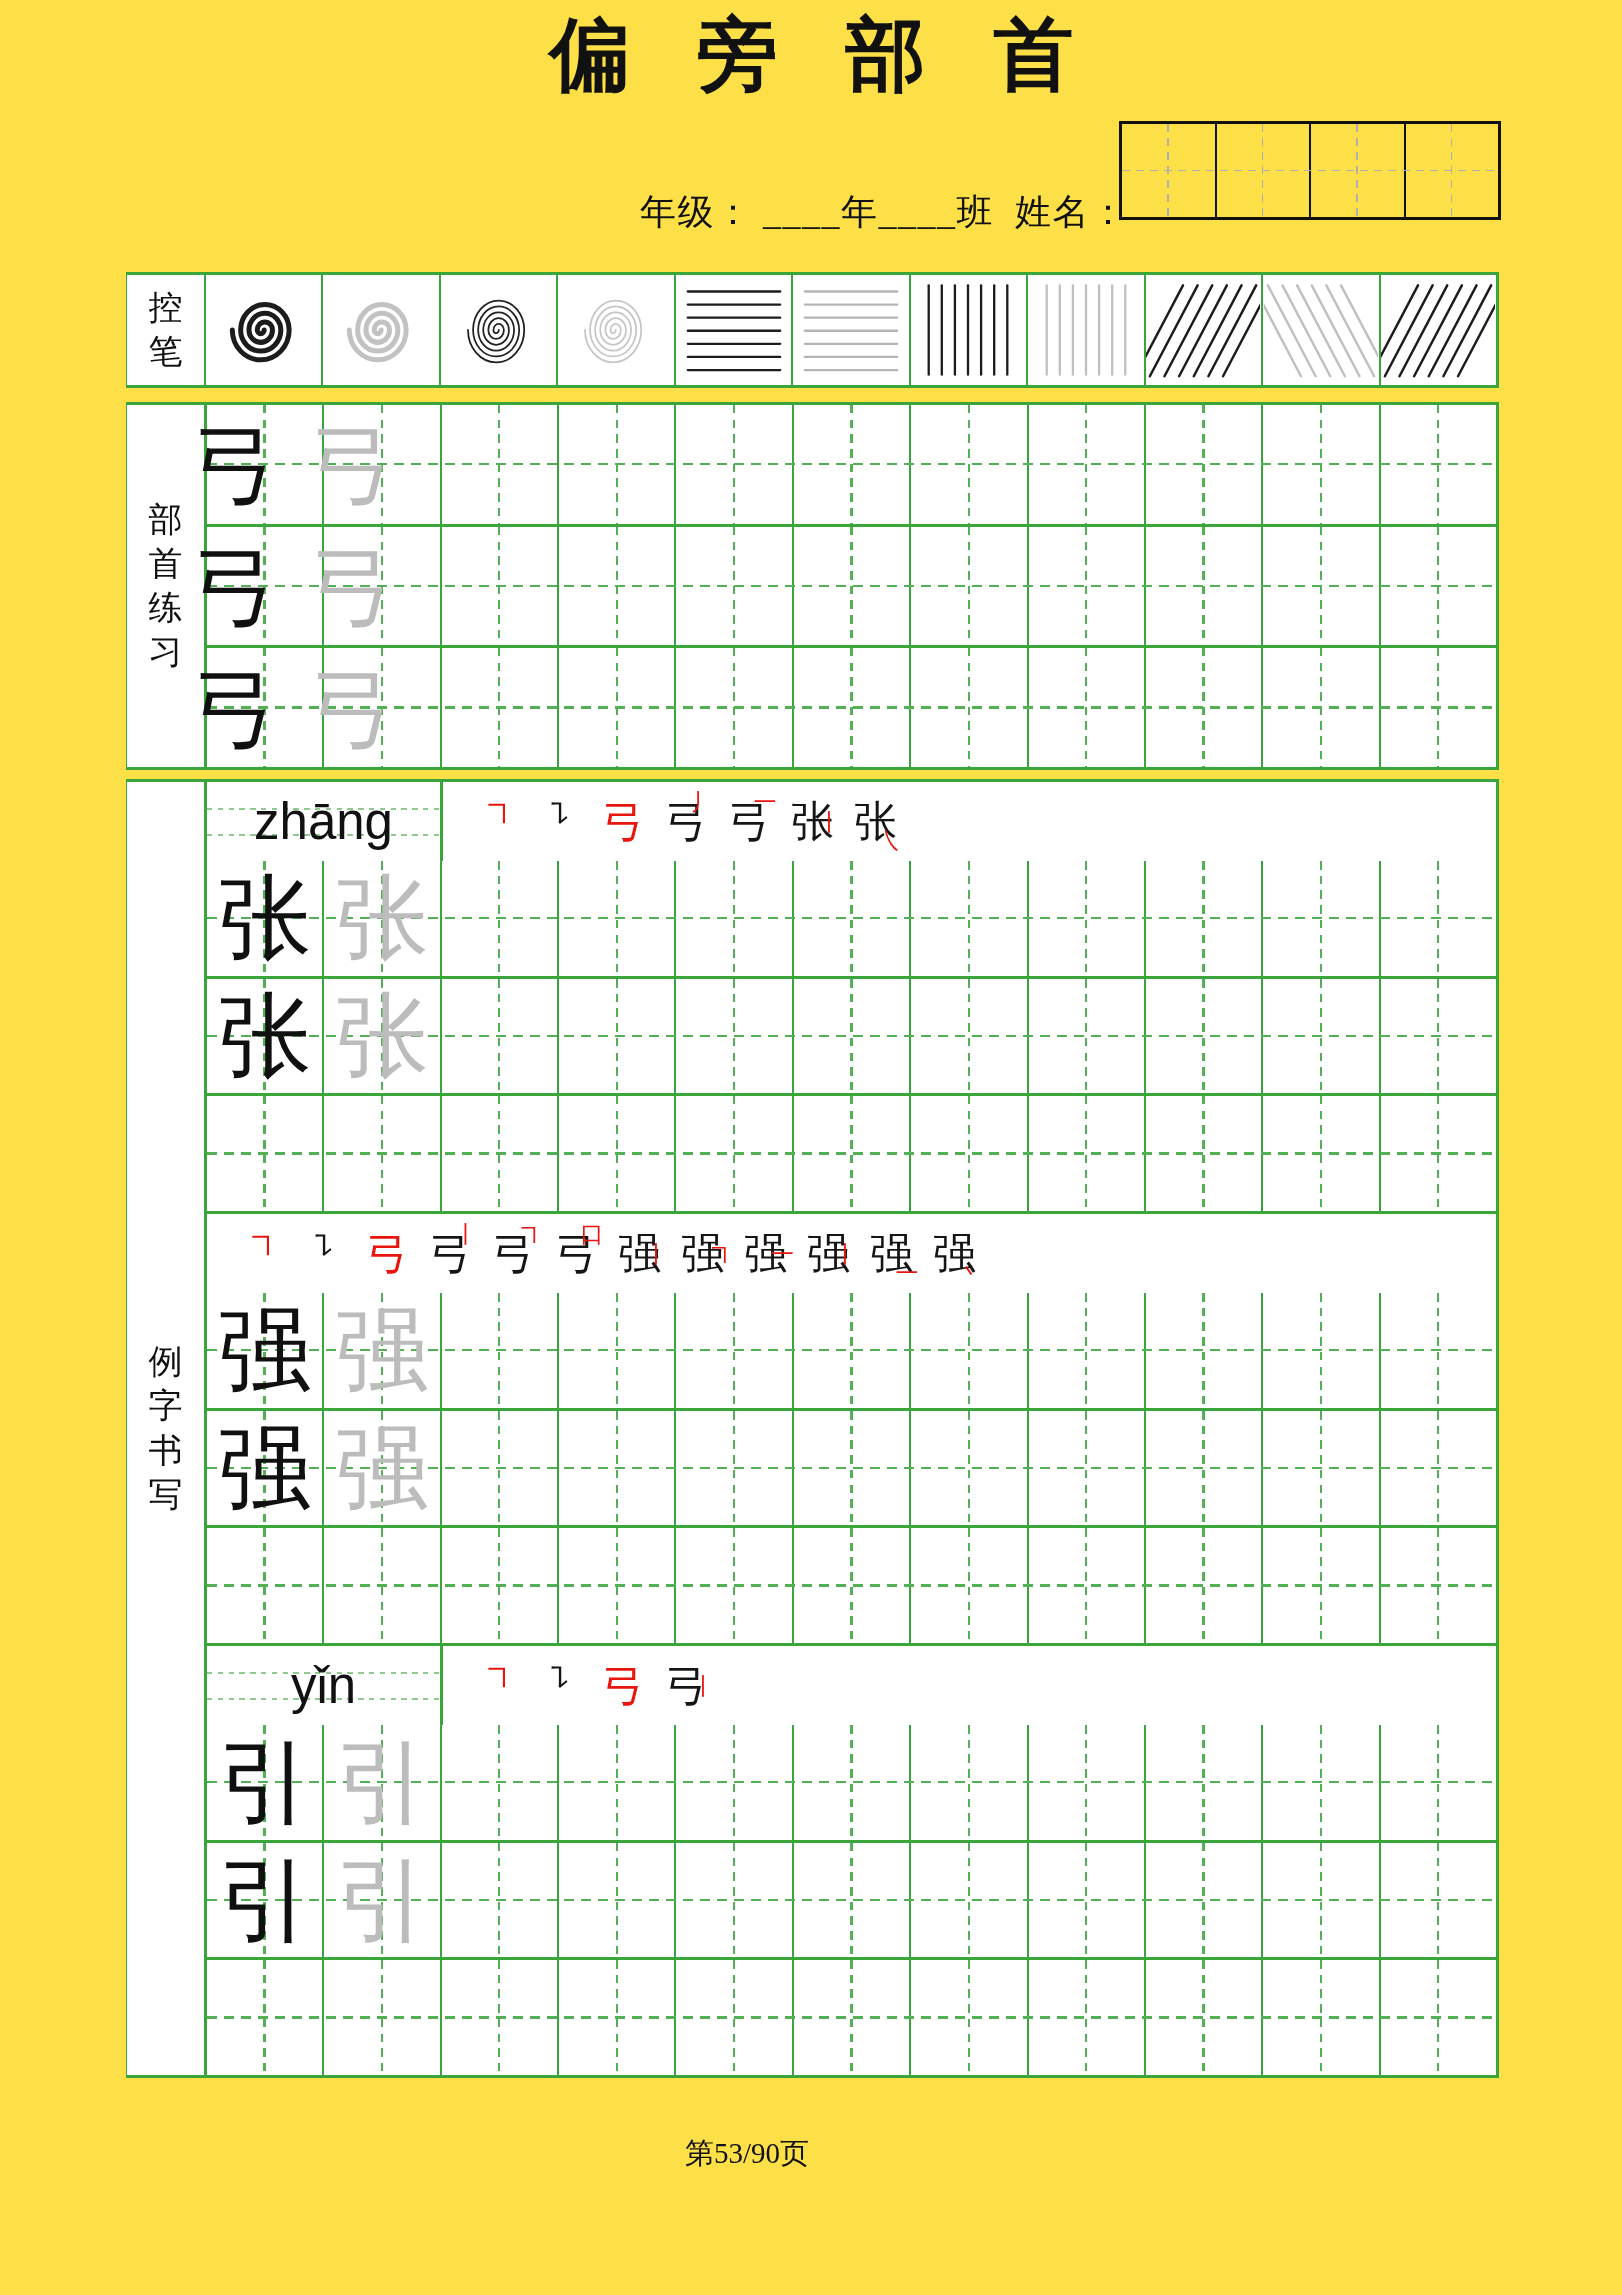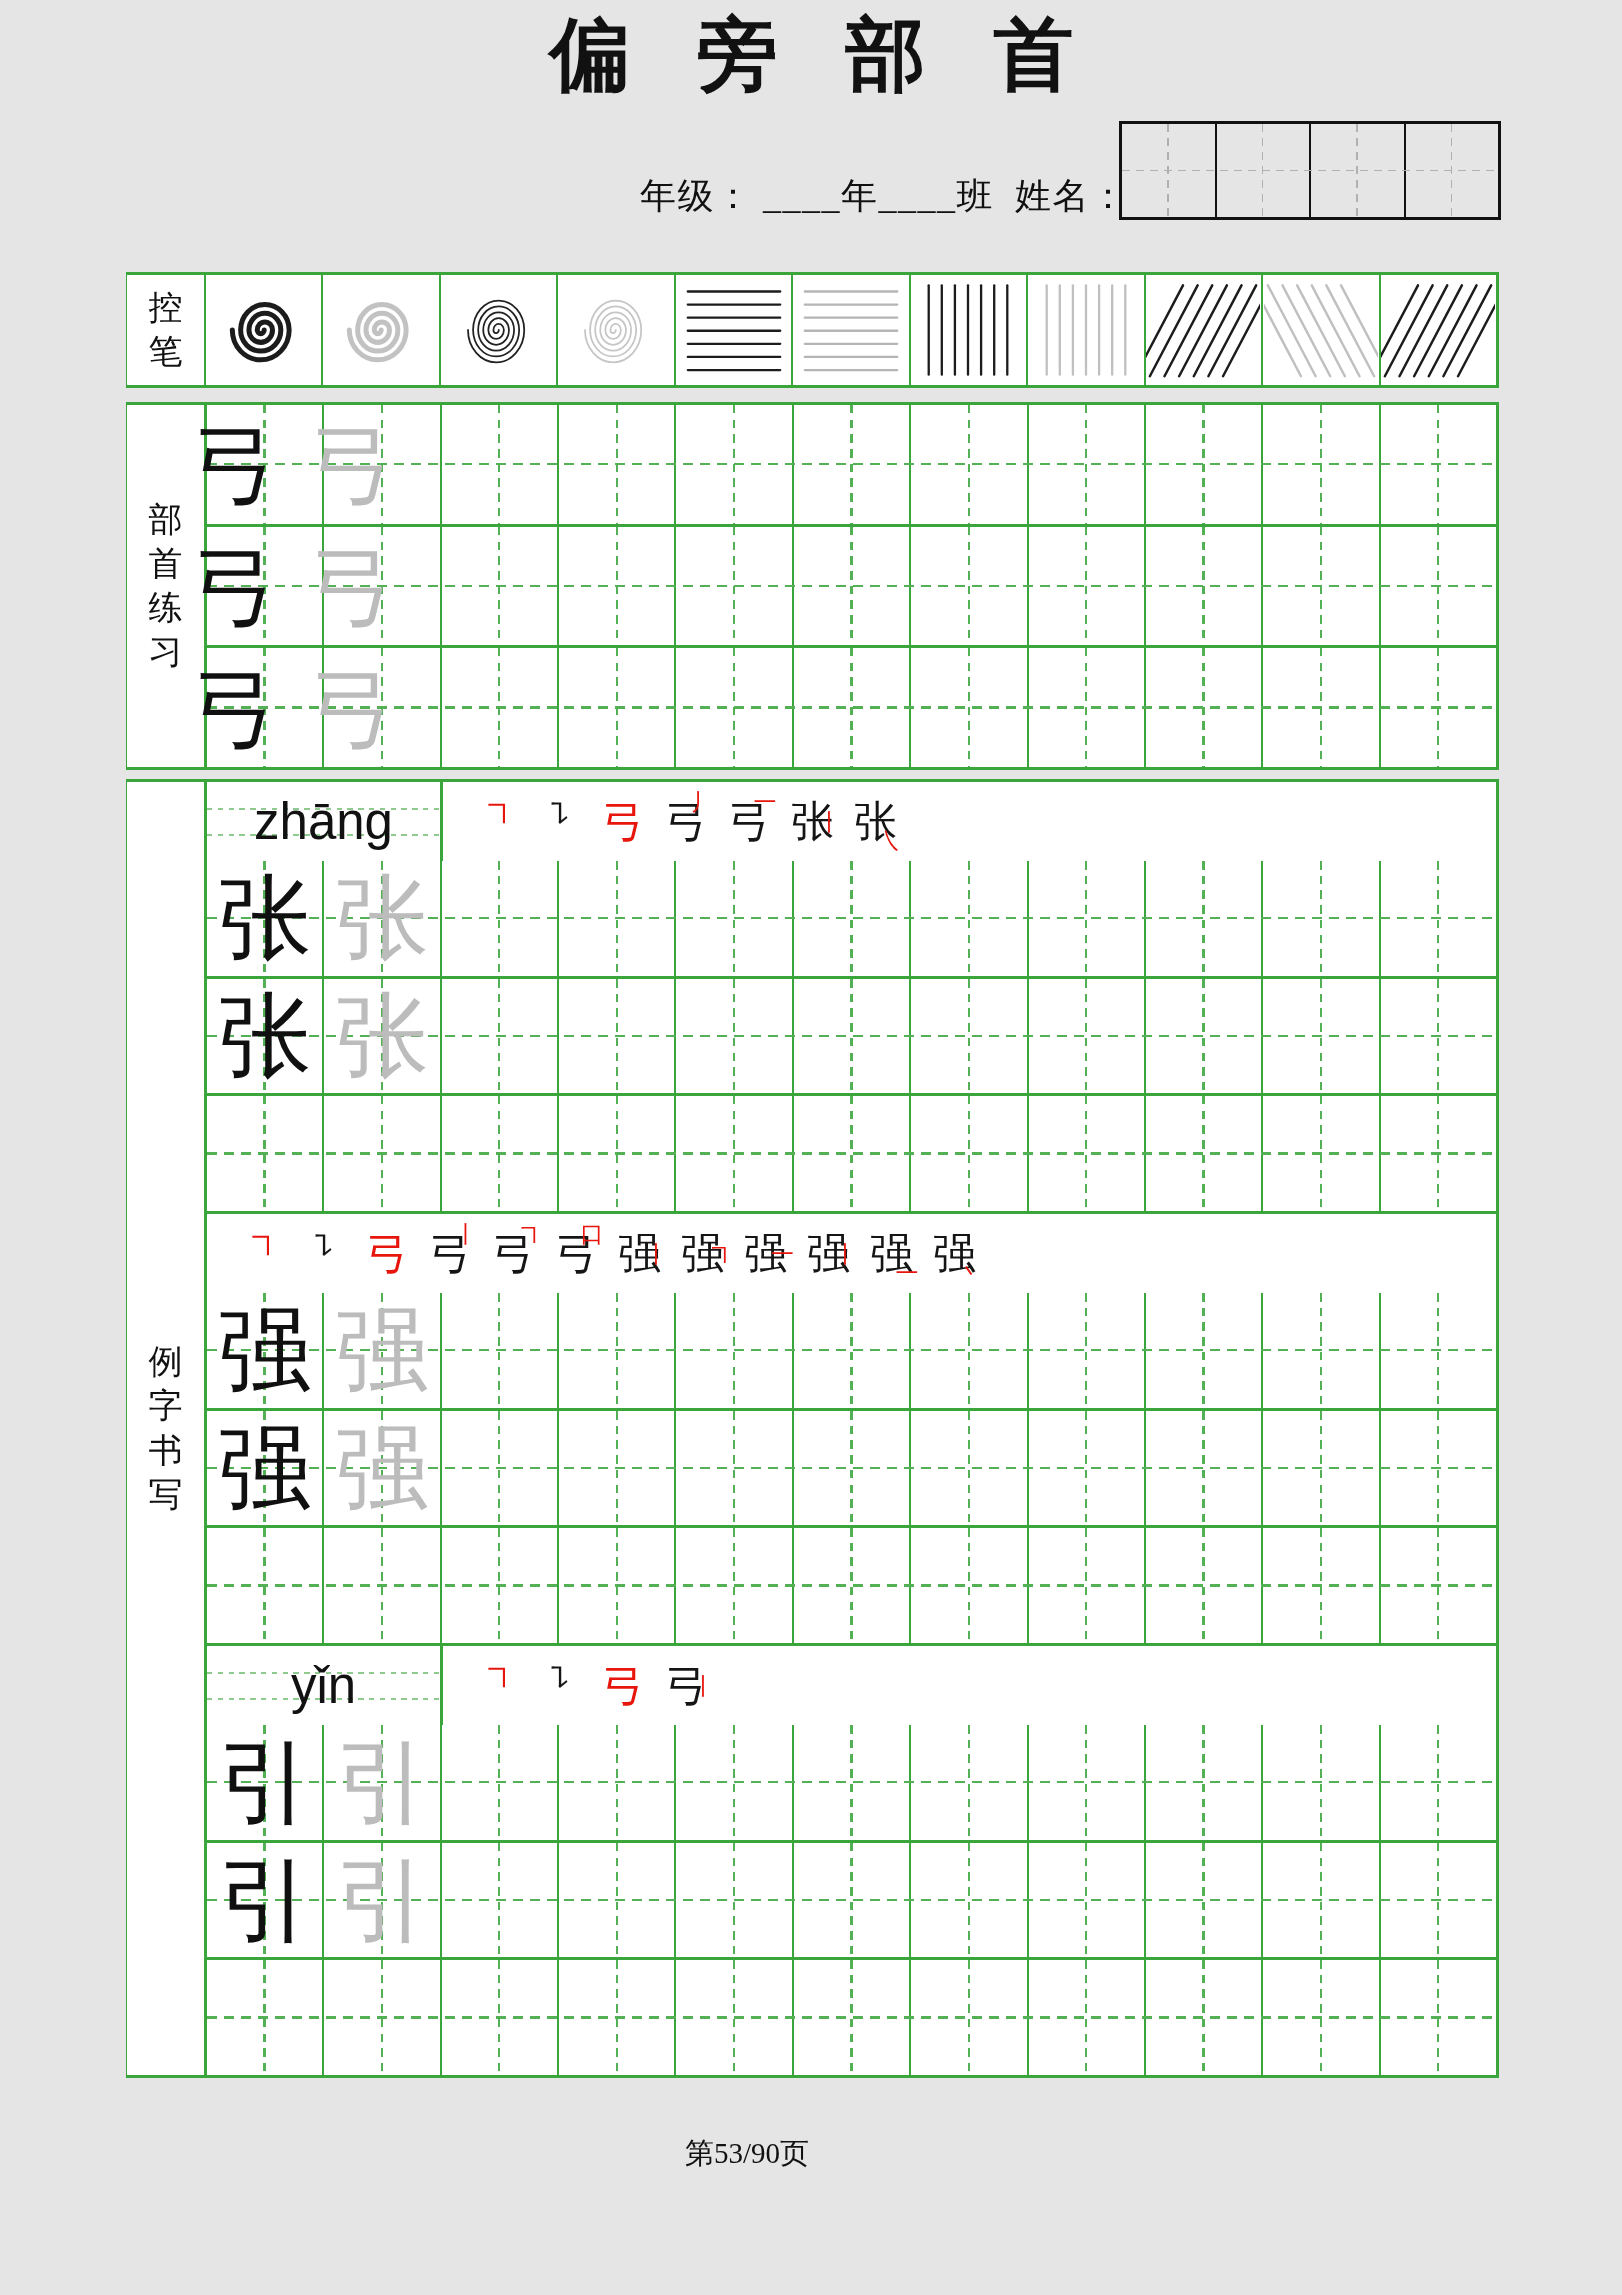--- a/index.html
+++ b/index.html
@@ -1,22 +1,22 @@
 <!DOCTYPE html>
 <html style="--green: #3aa53a; --green-dash: #54b054; --red: #e8150c;font-size:12.4px"><head>
 <meta charset="utf-8">
 <style>
   html,body{margin:0;padding:0;background:#ffffff;}
-  #page{position:relative;width:1623px;height:2295px;background:#e5e5e5;overflow:hidden;
+  #page{position:relative;width:1623px;height:2295px;background:#fde047;overflow:hidden;
         font-family:"Liberation Serif","DejaVu Serif",serif;color:#111;}
 
   
   #title{position:absolute;left:0;top:10.8px;width:1623px;text-align:center;
          font-size:80px;font-weight:600;letter-spacing:68px;text-indent:68px;line-height:1.1;}
-  #grade-line{position:absolute;left:640px;top:172px;font-size:36px;letter-spacing:1.5px;white-space:pre;}
+  #grade-line{position:absolute;left:640px;top:188px;font-size:36px;letter-spacing:1.5px;white-space:pre;}
   #name-grid{position:absolute;left:1119px;top:121px;width:376px;height:93px;
              border:3.1px solid #111;display:flex;}
   #name-grid .ncell{flex:1;position:relative;}
   #name-grid .ncell + .ncell{border-left:2.3px solid #111;}
   #name-grid .ncell .vdash-g{position:absolute;top:0;bottom:0;left:calc(50% - 0.8px);width:1.5px;
       background:repeating-linear-gradient(180deg,#b0b0b0 0 7.7px,transparent 7.7px 14px);}
   #name-grid .hdash-g{position:absolute;left:0;right:0;top:calc(50% - 0.8px);height:1.5px;z-index:2;
       background:repeating-linear-gradient(90deg,#b0b0b0 0 7.7px,transparent 7.7px 14px);}
 
   

